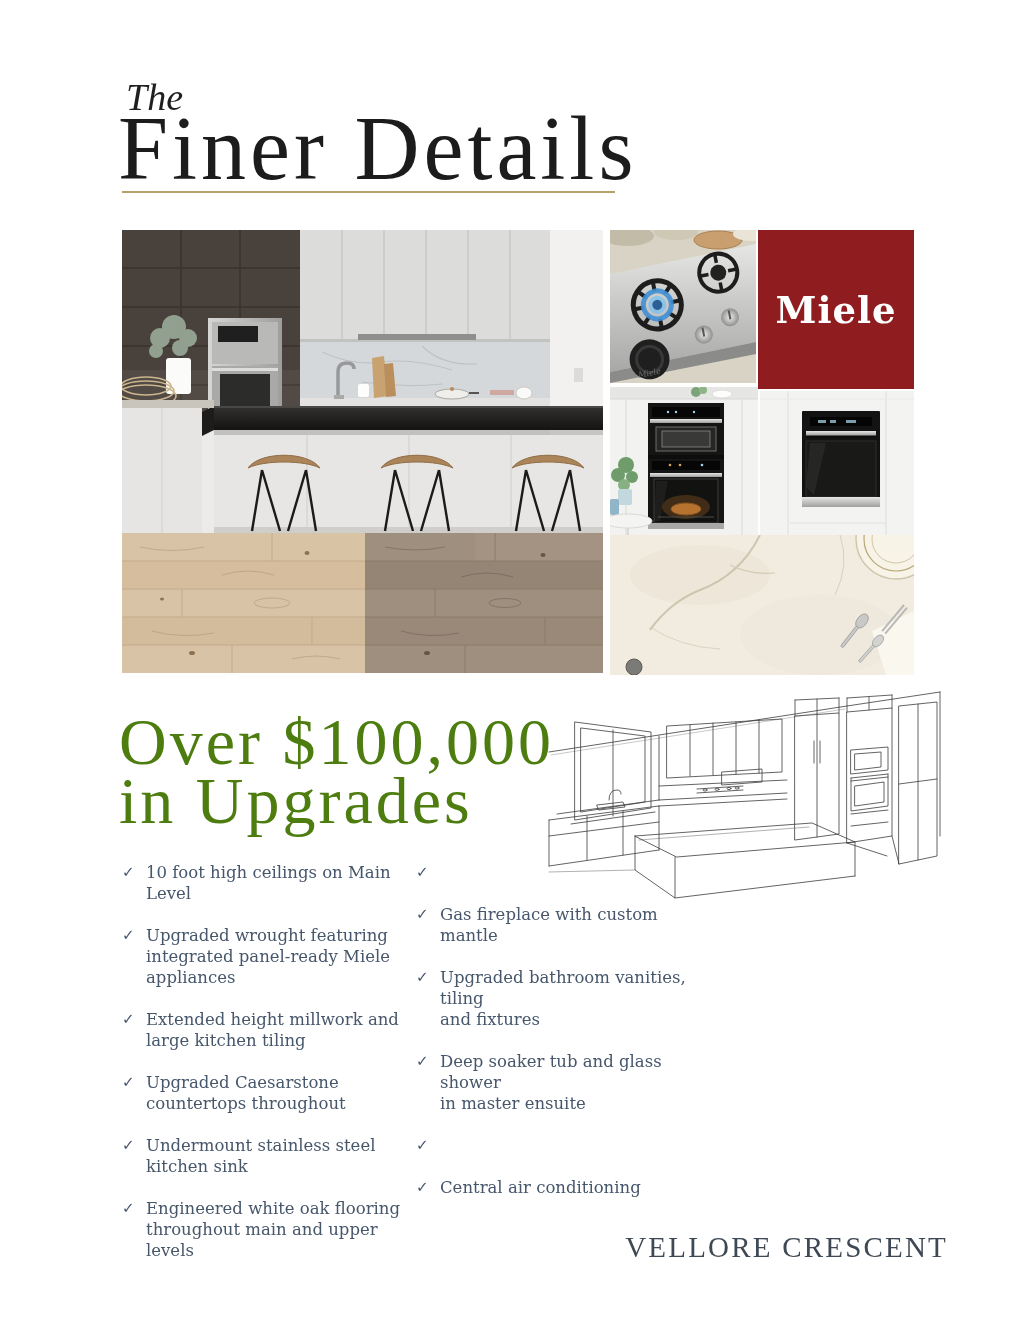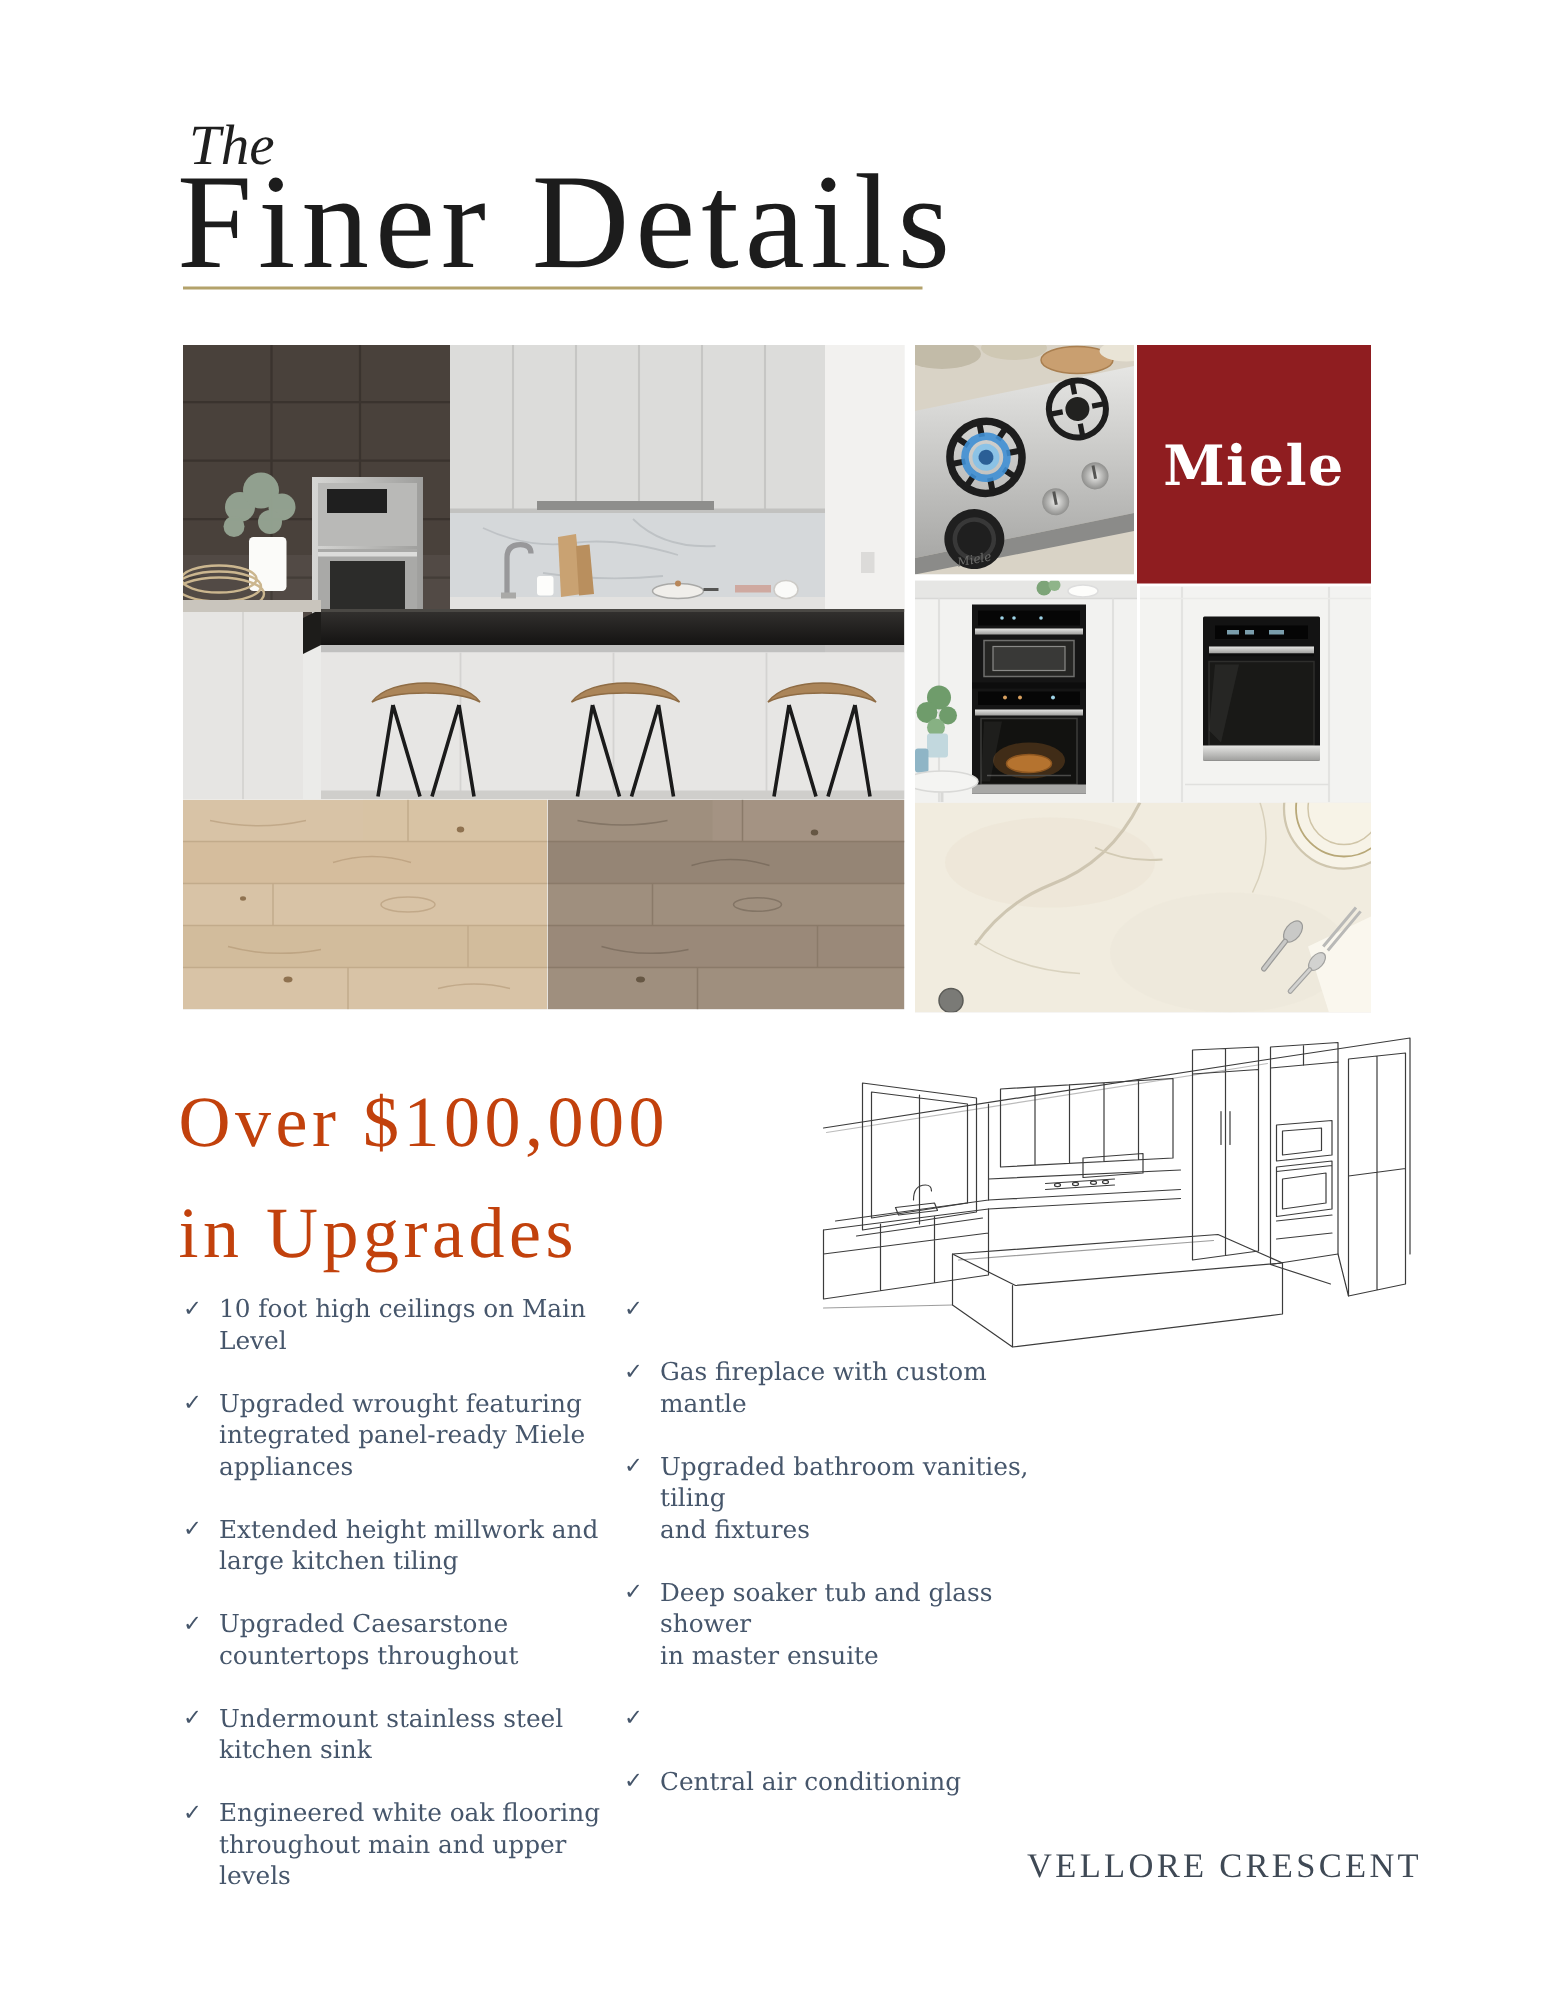--- a/index.html
+++ b/index.html
@@ -23,33 +23,33 @@
            display:flex;align-items:center;justify-content:center;}
   .miele-logo{font-family:"DejaVu Serif",serif;font-weight:bold;font-size:37px;
               color:#ffffff;letter-spacing:1px;}
   #t-oven2{left:488px;top:157px;width:148px;height:148px;}
   #t-oven1{left:638px;top:161px;width:154px;height:144px;}
   #t-woodlight{left:0;top:303px;width:243px;height:140px;}
   #t-woodgray{left:243px;top:303px;width:238px;height:140px;}
   #t-marble{left:488px;top:305px;width:304px;height:140px;}
 
   
-  .big-heading{position:absolute;left:117px;top:712px;font-size:48px;line-height:74px;
-               letter-spacing:3px;color:#c2410c;white-space:pre-line;}
+  .big-heading{position:absolute;left:117px;top:712px;font-size:66px;line-height:59px;
+               letter-spacing:3px;color:#4d7c0f;white-space:pre-line;}
   .sketch{position:absolute;left:545px;top:686px;width:395px;height:215px;}
 
   .list{position:absolute;top:862px;list-style:none;margin:0;padding:0;
         font-family:"DejaVu Serif",serif;font-size:16.5px;line-height:21px;color:#46566b;}
   .list li{display:flex;gap:10px;margin-bottom:21px;}
   .check{flex:0 0 14px;font-family:"DejaVu Sans",sans-serif;font-size:15px;line-height:21px;}
   .item-text{white-space:pre-line;}
   #list-left{left:120px;width:288px;}
   #list-right{left:414px;width:300px;}
 
-  .footer{position:absolute;top:1231px;right:82px;font-size:23px;letter-spacing:2.2px;
+  .footer{position:absolute;top:1231px;right:82px;font-size:29px;letter-spacing:2.2px;
           color:#3f4955;white-space:nowrap;}
 </style>
 </head>
 <body>
 
 <div class="page">
 
   <div class="eyebrow">The</div>
   <div class="title">Finer Details</div>
   <div class="rule"></div>

